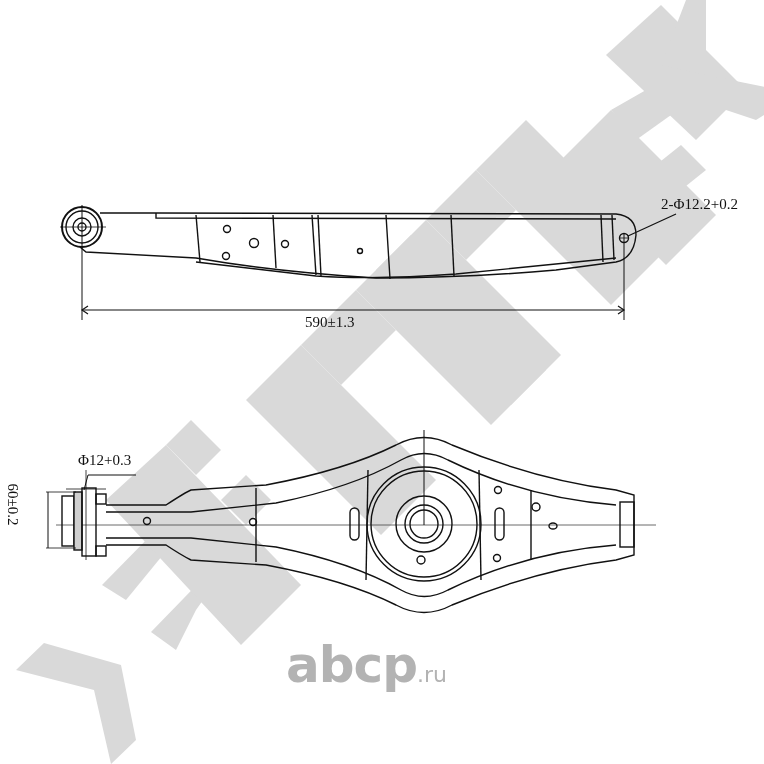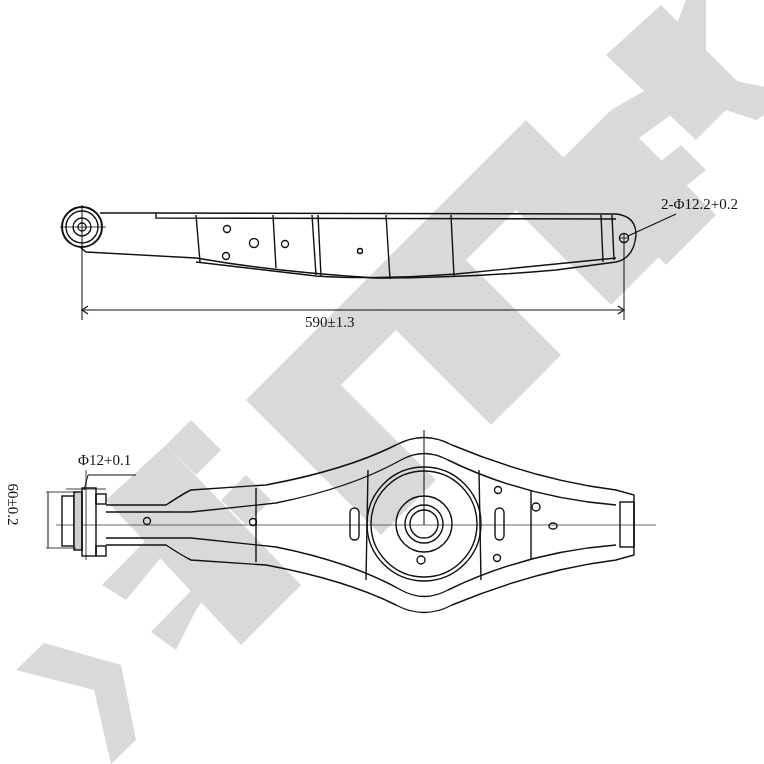--- a/index.html
+++ b/index.html
@@ -134,17 +134,20 @@
       <line x1="463" y1="470" x2="465" y2="580"></line>
       <line x1="515" y1="490" x2="515" y2="560"></line>
 
       <rect x="604" y="502" width="14" height="45"></rect>
     </g>
   </svg>
 
   
   <div class="dim-label" style="left:661px; top:196px;">2-Φ12.2+0.2</div>
   <div class="dim-label" style="left:305px; top:314px;">590±1.3</div>
-  <div class="dim-label" style="left:78px; top:452px;">Φ12+0.1</div>
+  <div class="dim-label" style="left:78px; top:452px;">Φ12+0.3</div>
   <div class="dim-label vertical-label">60±0.2</div>
 
   
+  <div class="watermark-site">
+    <span class="big">abcp</span><span class="small">.ru</span>
+  </div>
 </div>
 
 </body></html>

